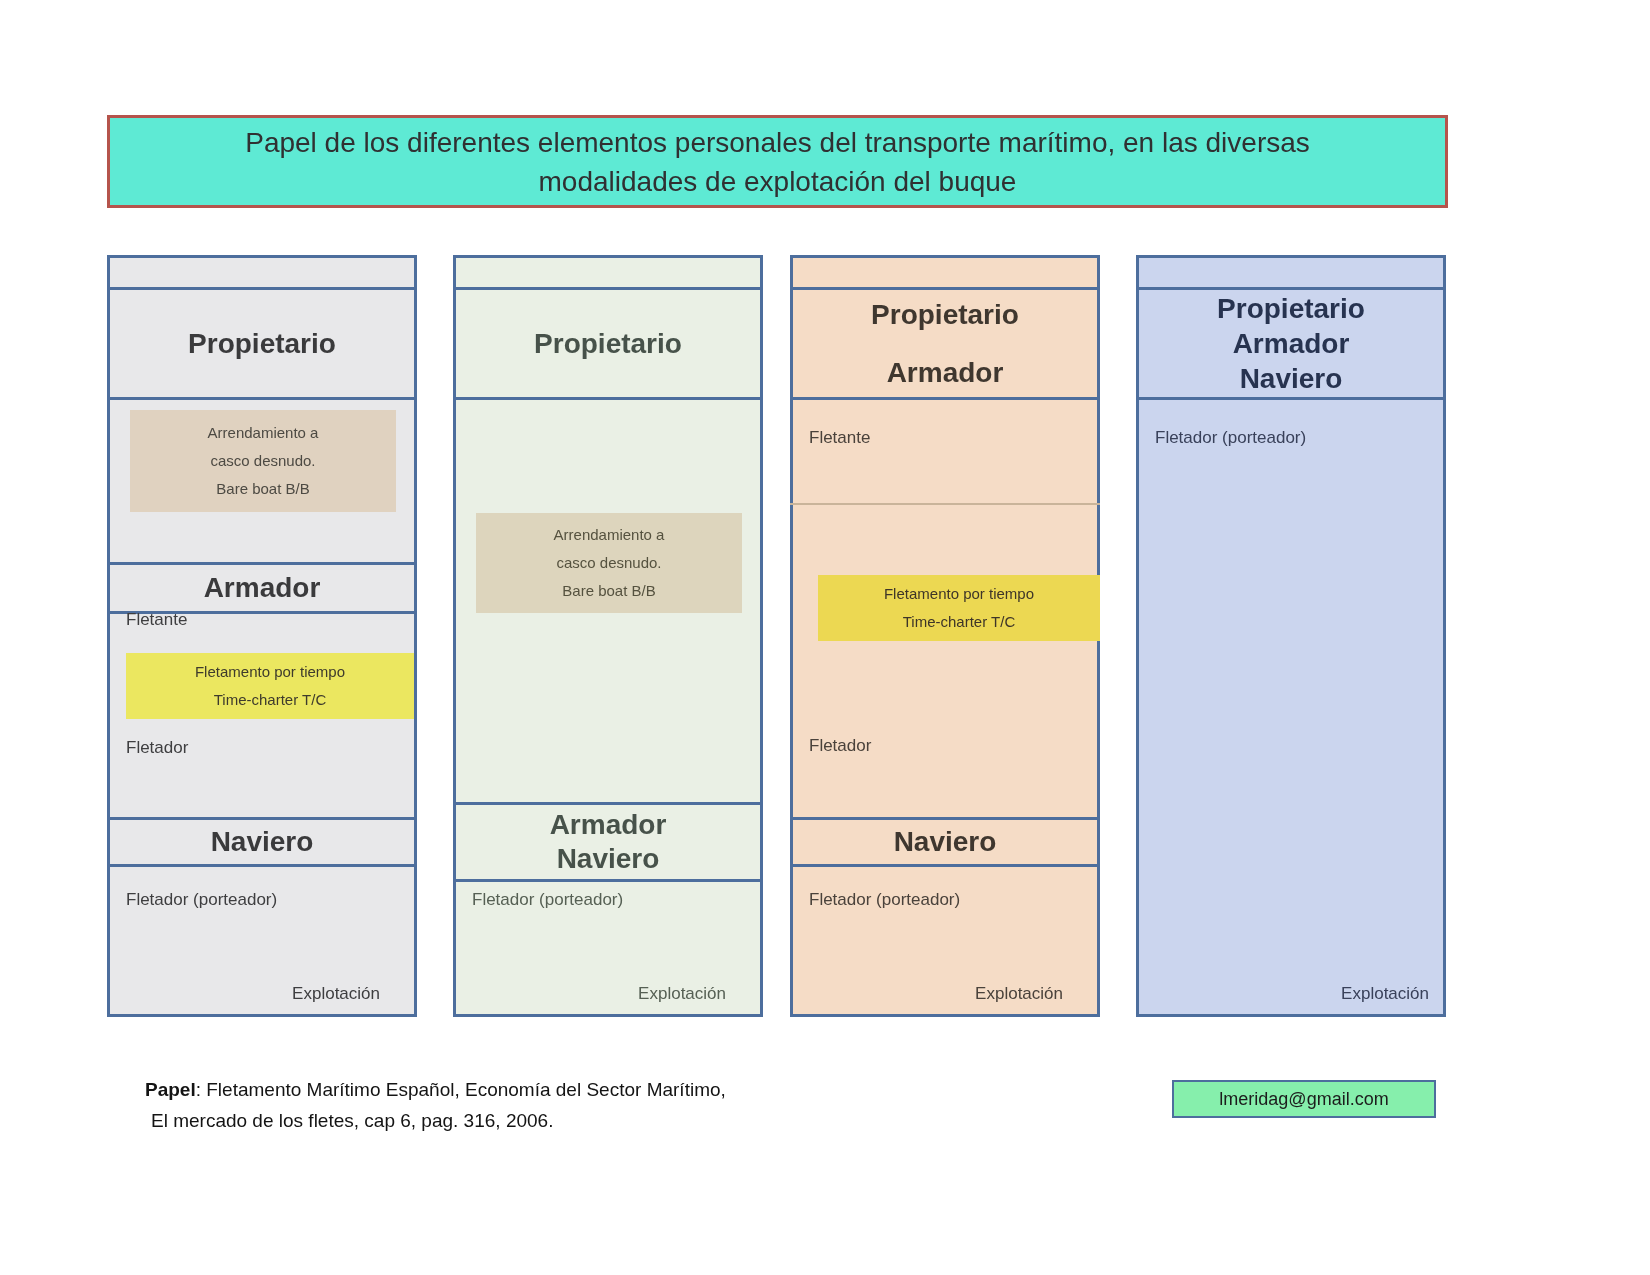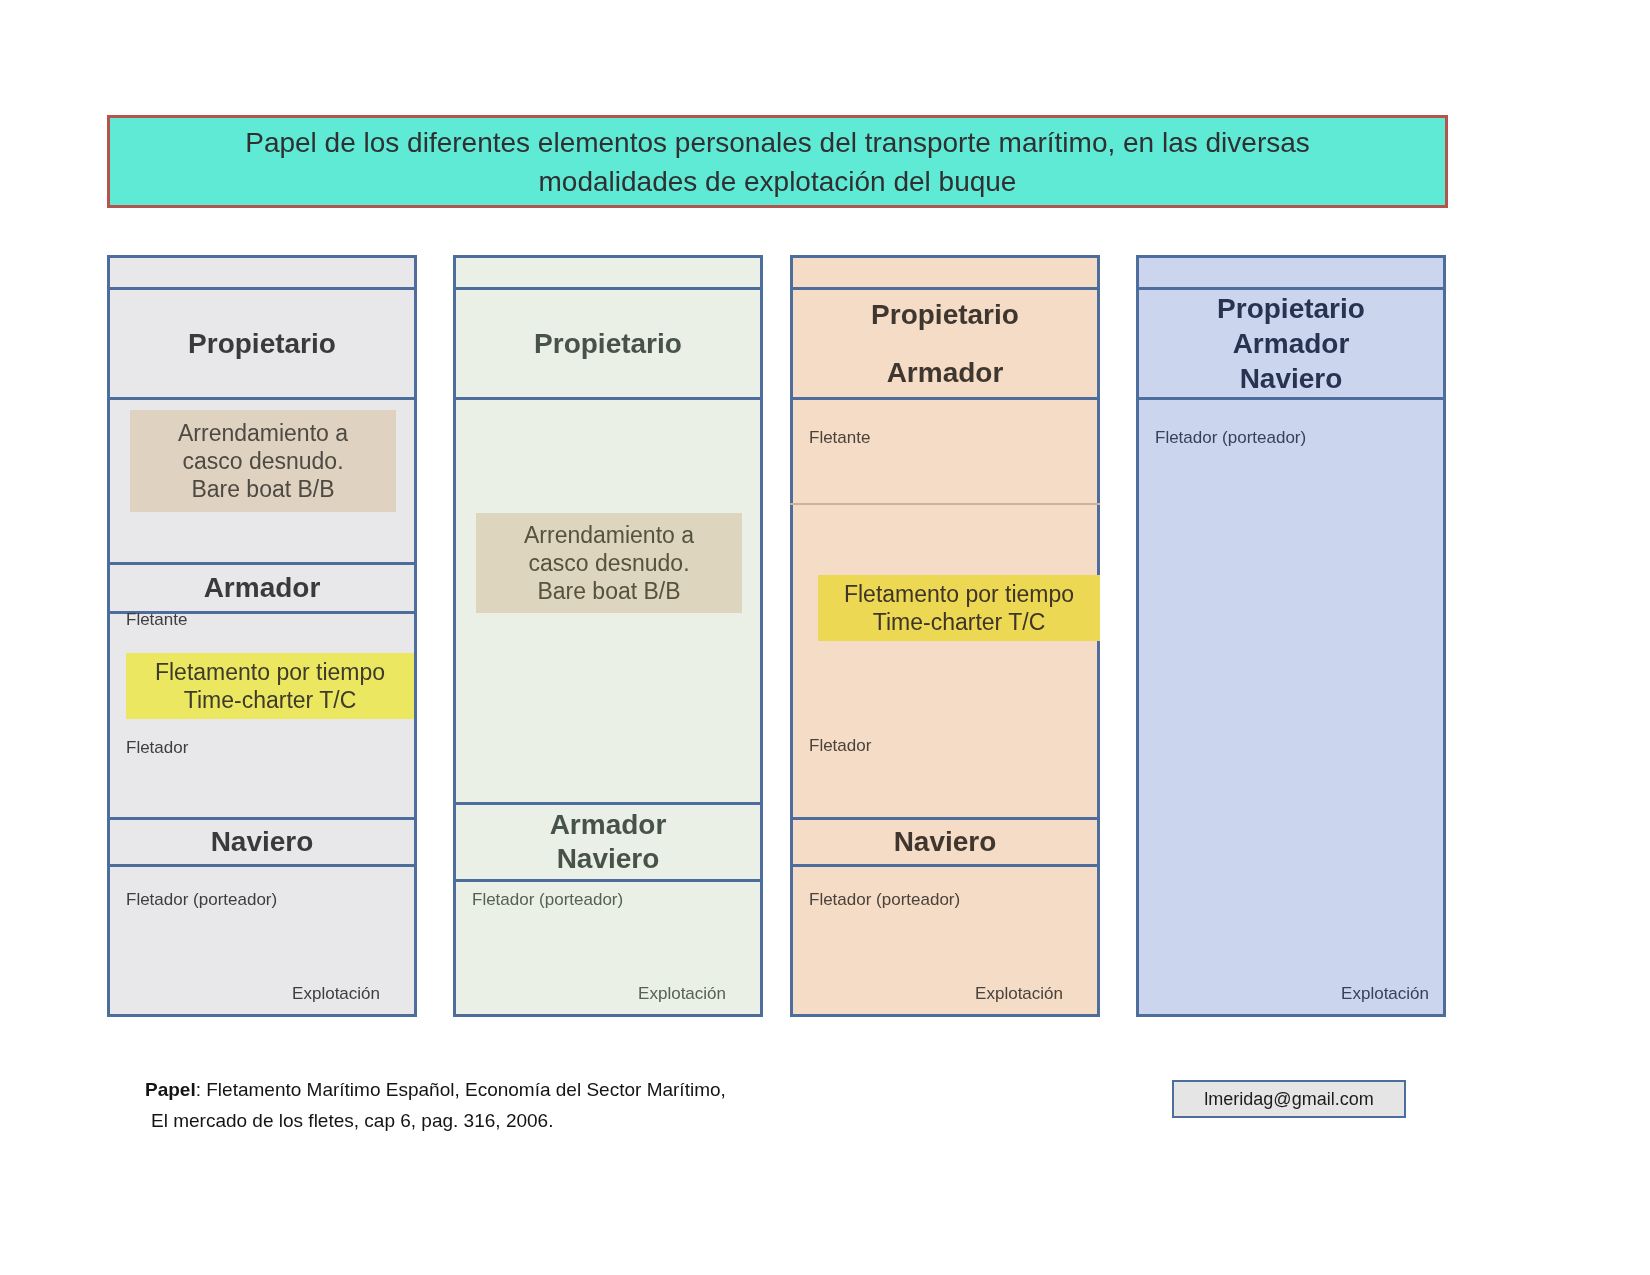--- a/index.html
+++ b/index.html
@@ -30,36 +30,36 @@
   .tight-lines { gap:4px; line-height:31px; }
   .mid-lines { gap:2px; line-height:32px; }
 
   .label { position:absolute; font-size:17px; }
   .col1 .label { color:#3e3e40; }
   .col2 .label { color:#566054; }
   .col3 .label { color:#4a423b; }
   .col4 .label { color:#39415a; }
 
   .note-box { position:absolute; display:flex; align-items:center; justify-content:center;
-              text-align:center; font-size:23px; line-height:28px; }
+              text-align:center; font-size:15px; line-height:28px; }
   .note-box span { white-space:pre-line; }
   .bareboat { background:#e0d2c0; color:#4d4a43; }
   .col2 .bareboat { background:#ddd5bd; color:#55523f; }
   .tc1 { background:#ebe760; color:#3e3b2c; }
   .tc3 { background:#ecd852; color:#3e3528; }
 
   .sep { position:absolute; left:-3px; width:310px; height:0; border-top:2px solid #c9b49a; }
 
   .source { position:absolute; left:145px; top:1074px; width:660px;
             font-size:19px; line-height:31px; color:#141414; }
   .source .bold { font-weight:bold; }
   .source-line2 { padding-left:6px; }
 
-  .email-box { position:absolute; left:1172px; top:1080px; width:234px; height:38px;
-               border:2px solid #4d6e9d; background:#e5e5e5;
+  .email-box { position:absolute; left:1172px; top:1080px; width:264px; height:38px;
+               border:2px solid #4d6e9d; background:#86efac;
                display:flex; align-items:center; justify-content:center;
                font-size:18px; color:#1c1c1c; }
 </style>
 </head>
 <body>
 
 <div class="page">
 
   <div class="title-box">
     <div class="title-text">Papel de los diferentes elementos personales del transporte marítimo, en las diversas

